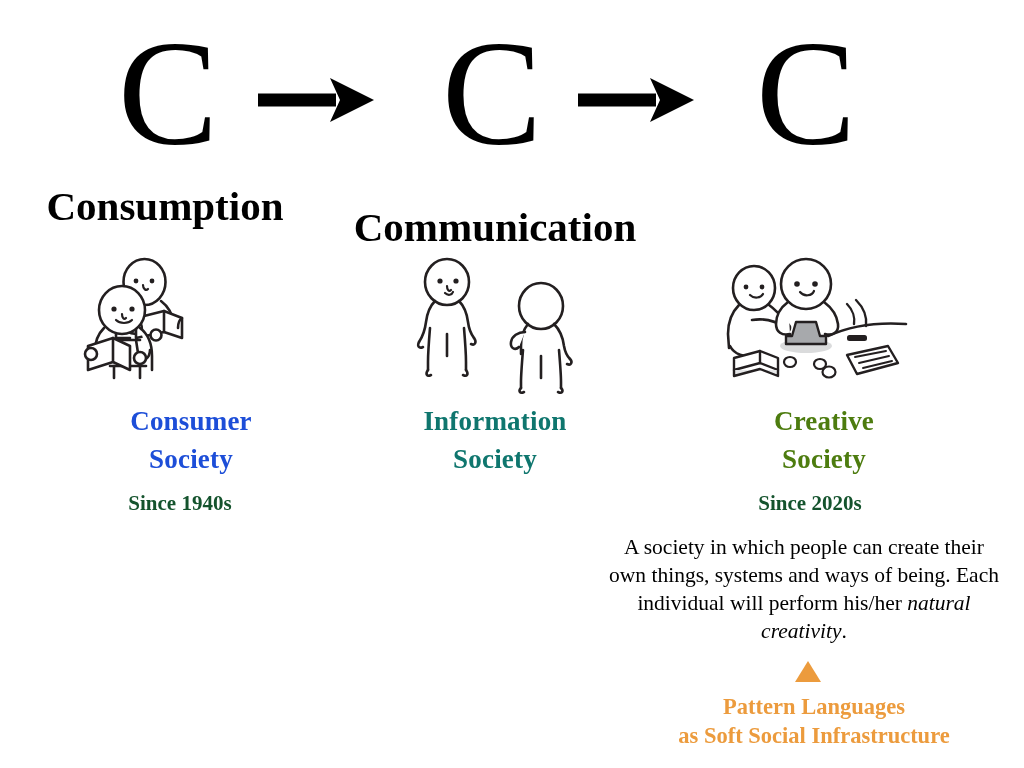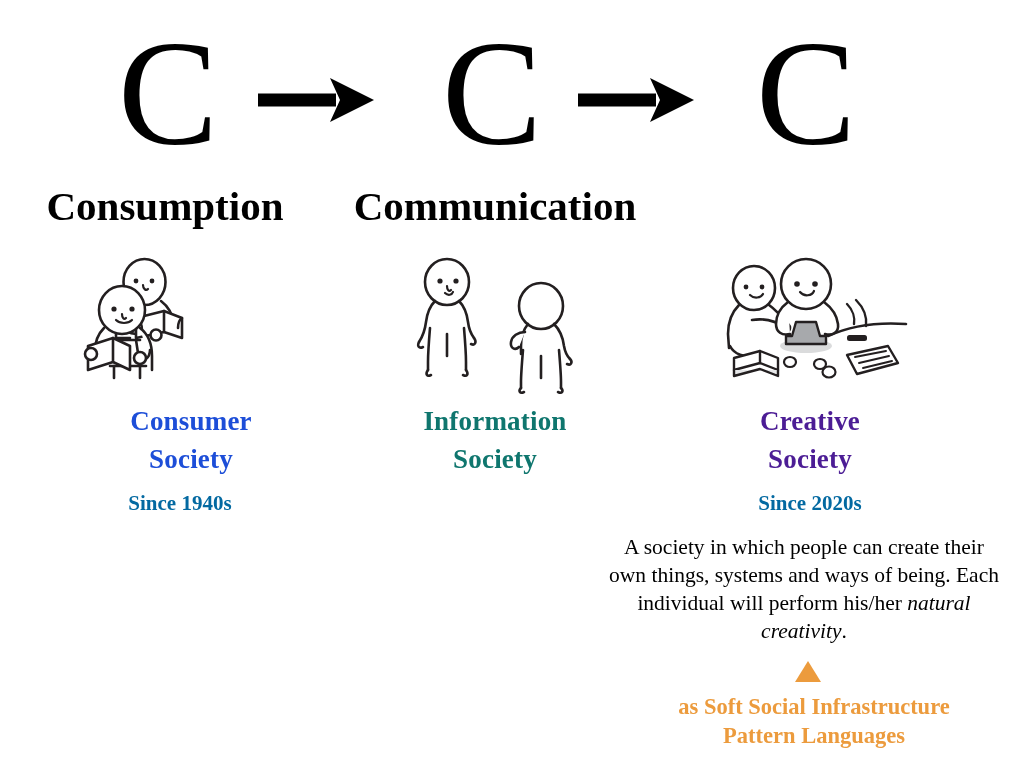--- a/index.html
+++ b/index.html
@@ -55,21 +55,21 @@
     position: absolute;
     top: 185px;
     font-size: 41px;
     line-height: 42px;
     font-weight: 700;
     text-align: center;
     color: #000000;
     white-space: nowrap;
   }
   .sl1 { left: 0px;   width: 330px; }
-  .sl2 { left: 330px; width: 330px; }
+  .sl2 { left: 330px; width: 330px; margin-top: 21px; }
   .sl3 { left: 650px; width: 330px; }
 
   
   .illus {
     position: absolute;
     top: 258px;
   }
   .illus svg { display: block; overflow: visible; }
   .il1 { left: 78px;  width: 190px; height: 132px; }
   .il2 { left: 404px; width: 190px; height: 132px; }
@@ -80,32 +80,32 @@
     position: absolute;
     top: 402px;
     font-size: 27px;
     line-height: 38px;
     font-weight: bold;
     text-align: center;
     letter-spacing: 0.2px;
   }
   .soc1 { left: 26px;  width: 330px; color: #1d4ed8; }
   .soc2 { left: 330px; width: 330px; color: #0f766e; }
-  .soc3 { left: 645px; width: 330px; color: #4c1d95; }
+  .soc3 { left: 659px; width: 330px; color: #4d7c0f; }
   .society .line { display: block; }
 
   
   .since {
     position: absolute;
     top: 490px;
     font-size: 21px;
     line-height: 26px;
     font-weight: bold;
     text-align: center;
-    color: #0369a1;
+    color: #14532d;
     white-space: nowrap;
   }
   .sc1 { left: 15px;  width: 330px; }
   .sc2 { left: 330px; width: 330px; }
   .sc3 { left: 645px; width: 330px; }
 
   
   .desc {
     position: absolute;
     left: 604px;
@@ -349,17 +349,17 @@
     <span class="line">Society</span>
   </div>
 
   <div class="since sc1">Since 1940s</div>
   <div class="since sc3">Since 2020s</div>
 
   <div class="desc"><span>A society in which people can create their own things, systems and ways of being. Each individual will perform his/her </span><span class="em">natural creativity</span><span>.</span></div>
 
   <div class="tri"></div>
   <div class="footer">
+    <span class="line">Pattern Languages</span>
     <span class="line">as Soft Social Infrastructure</span>
-    <span class="line">Pattern Languages</span>
   </div>
 
 </div>
 
 </body></html>

